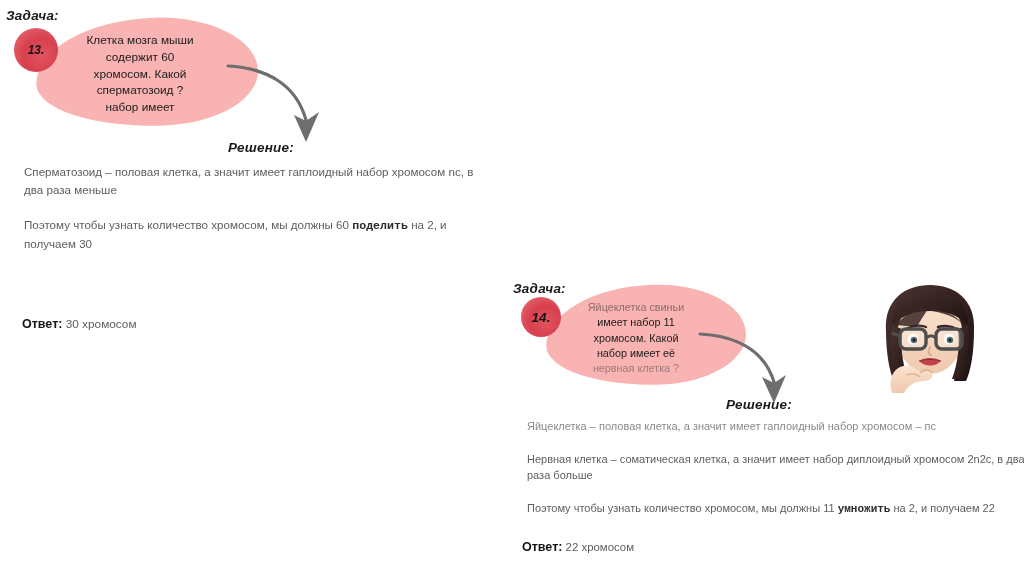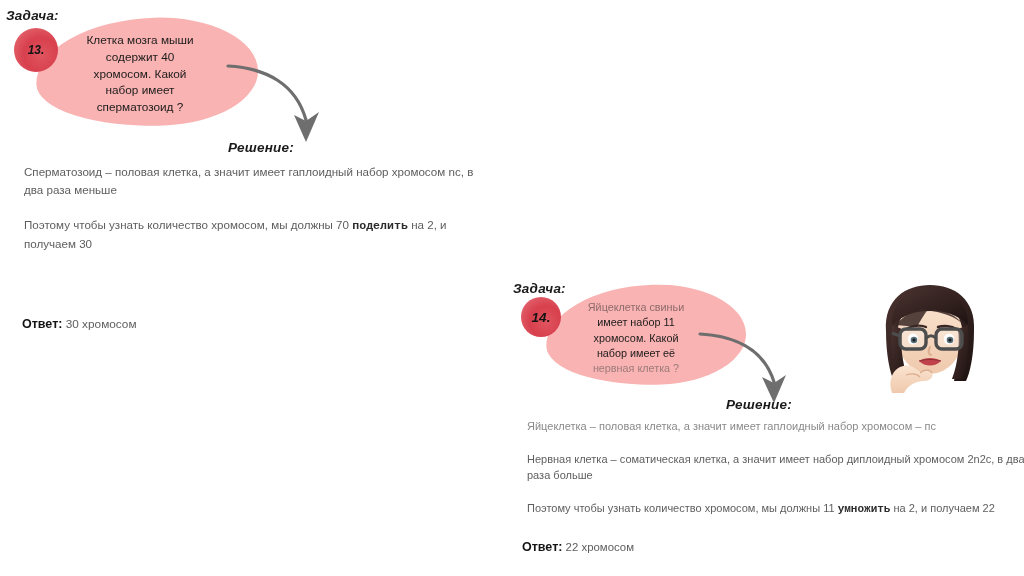--- a/index.html
+++ b/index.html
@@ -203,39 +203,39 @@
   <div class="task-block">
 
     <div class="task-caption" id="task1-caption">Задача:</div>
 
     <div class="blob b1"></div>
 
     <div class="num-bubble n1">13.</div>
 
     <div class="blob-text t1">
       <span class="ln">Клетка мозга мыши</span>
-      <span class="ln">содержит 40</span>
+      <span class="ln">содержит 60</span>
       <span class="ln">хромосом. Какой</span>
+      <span class="ln">сперматозоид ?</span>
       <span class="ln">набор имеет</span>
-      <span class="ln">сперматозоид ?</span>
     </div>
 
     <svg class="arrow-svg" id="task1-arrow" viewBox="0 0 100 84">
       <path class="shaft" d="M2,4 C40,6 70,22 80,58"></path>
       <path class="head" d="M80,80 L68,53 L80,59 L93,50 Z"></path>
     </svg>
 
     <div class="solution-heading" id="task1-sol-heading">Решение:</div>
 
     <div class="solution-body" id="task1-sol-body">
       <p>
         <span>Сперматозоид – половая клетка, а значит имеет гаплоидный набор хромосом nc, в два раза меньше</span>
       </p>
       <p>
-        <span>Поэтому чтобы узнать количество хромосом, мы должны 70 </span><b>поделить</b><span> на 2, и получаем 30</span>
+        <span>Поэтому чтобы узнать количество хромосом, мы должны 60 </span><b>поделить</b><span> на 2, и получаем 30</span>
       </p>
     </div>
 
     <div class="answer-line" id="task1-answer">
       <span class="lbl">Ответ:</span>
       <span>30 хромосом</span>
     </div>
   </div>
 
   <div class="task-block">

